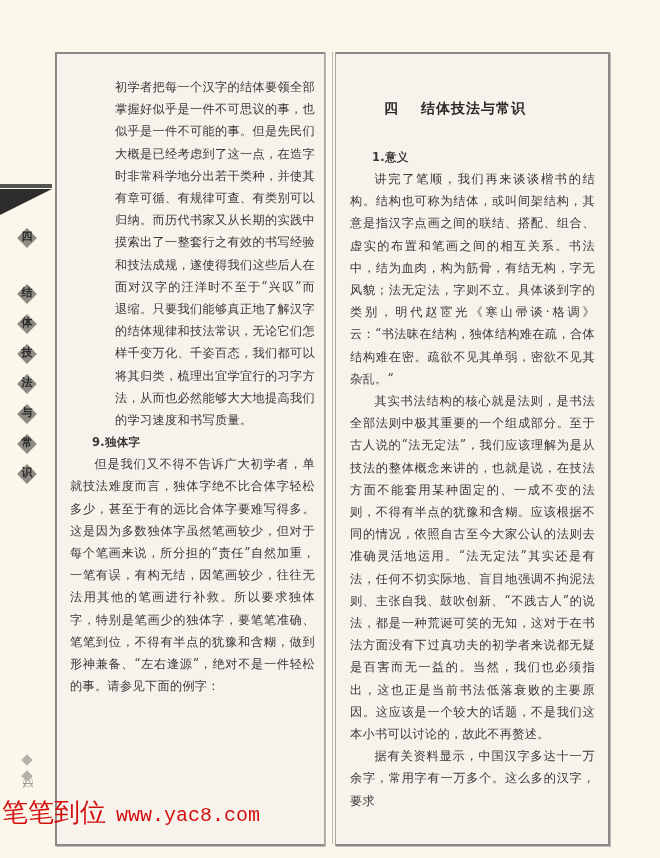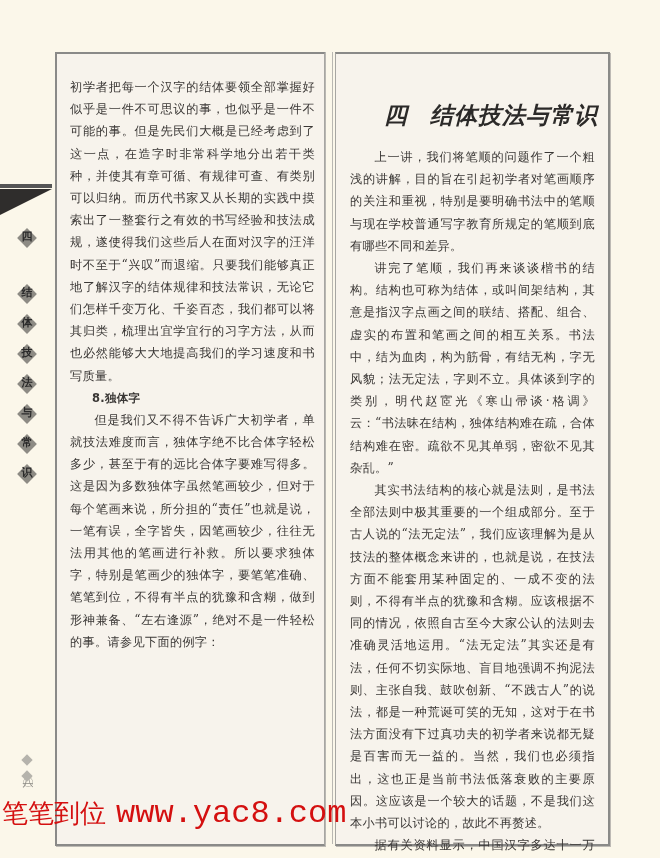--- a/index.html
+++ b/index.html
@@ -22,30 +22,30 @@
   .col {
     position:absolute; color:#3a3735;
     font-family:"DejaVu Serif", serif;
     font-size:12.2px; line-height:22.2px;
     letter-spacing:0.3px;
     text-align:justify;
   }
   .col.left { left:70px; top:76px; width:245px; }
   .col.right { left:350px; top:146px; width:245px; }
   .col p { margin:0; text-indent:2em; }
-  .col p.cont { text-indent:0; }
+  .col p.cont { text-indent:0;margin-left:45px; }
   .col h3 {
     margin:0; font-family:"DejaVu Sans", sans-serif;
     font-size:11.5px; font-weight:bold; line-height:22px;
     padding-left:22px; color:#3a3735;
   }
   .chapter-title {
     position:absolute; left:384px; top:100px;
     font-family:"DejaVu Sans", sans-serif; font-weight:bold;
-    font-size:23px; color:#2b2928; letter-spacing:1px;font-style:italic;
+    font-size:14px; color:#2b2928; letter-spacing:1px;
   }
   .chapter-title .num { margin-right:22px; }
   .tab-bar {
     position:absolute; left:0; top:184px; width:52px; height:4px;
     background:#555;
   }
   .tab-tri {
     position:absolute; left:0; top:189px; width:0; height:0;
     border-top:26px solid #2f2d2c;
     border-right:52px solid transparent;
@@ -77,21 +77,21 @@
   }
   .page-num .digits {
     font-family:"DejaVu Sans", sans-serif; font-size:11px; line-height:14px;
     writing-mode:vertical-rl; margin:4px auto;
   }
   .watermark {
     position:absolute; left:2px; top:795px;
     color:#d41010; font-family:"Liberation Serif", serif;
     font-size:26px; white-space:nowrap; letter-spacing:0;
   }
-  .watermark .url { font-family:"Liberation Mono", monospace; font-size:32px; margin-left:10px; }
+  .watermark .url { font-family:"Liberation Mono", monospace; font-size:20px; margin-left:10px; }
 </style>
 </head>
 <body>
 
 <div class="frame left"></div>
 <div class="frame right"></div>
 <div class="inner-line" style="left:325px"></div>
 <div class="inner-line" style="left:332px"></div>
 
 <div class="tab-bar"></div>
@@ -134,30 +134,30 @@
 </div>
 
 <div class="page-num">
   <div class="small-dia"></div>
   <div class="digits">〇二八</div>
   <div class="small-dia"></div>
 </div>
 
 <div class="col left">
   <p class="cont">初学者把每一个汉字的结体要领全部掌握好似乎是一件不可思议的事，也似乎是一件不可能的事。但是先民们大概是已经考虑到了这一点，在造字时非常科学地分出若干类种，并使其有章可循、有规律可查、有类别可以归纳。而历代书家又从长期的实践中摸索出了一整套行之有效的书写经验和技法成规，遂使得我们这些后人在面对汉字的汪洋时不至于“兴叹”而退缩。只要我们能够真正地了解汉字的结体规律和技法常识，无论它们怎样千变万化、千姿百态，我们都可以将其归类，梳理出宜学宜行的习字方法，从而也必然能够大大地提高我们的学习速度和书写质量。</p>
-  <h3>8.独体字</h3>
-  <p>但是我们又不得不告诉广大初学者，单就技法难度而言，独体字绝不比合体字轻松多少，甚至于有的远比合体字要难写得多。这是因为多数独体字虽然笔画较少，但对于每个笔画来说，所分担的“责任”也就是说，一笔有误，全字皆失，因笔画较少，往往无法用其他的笔画进行补救。所以要求独体字，特别是笔画少的独体字，要笔笔准确、笔笔到位，不得有半点的犹豫和含糊，做到形神兼备、“左右逢源”，绝对不是一件轻松的事。请参见下面的例字：</p>
+  <h3>9.独体字</h3>
+  <p>但是我们又不得不告诉广大初学者，单就技法难度而言，独体字绝不比合体字轻松多少，甚至于有的远比合体字要难写得多。这是因为多数独体字虽然笔画较少，但对于每个笔画来说，所分担的“责任”自然加重，一笔有误，有构无结，因笔画较少，往往无法用其他的笔画进行补救。所以要求独体字，特别是笔画少的独体字，要笔笔准确、笔笔到位，不得有半点的犹豫和含糊，做到形神兼备、“左右逢源”，绝对不是一件轻松的事。请参见下面的例字：</p>
 </div>
 
 <div class="chapter-title">
   <span class="num">四</span><span>结体技法与常识</span>
 </div>
 
 <div class="col right">
-  <p>上一讲，我们将笔顺的问题作了一个粗浅的讲解，目的旨在引起初学者对笔画顺序的关注和重视，特别是要明确书法中的笔顺与现在学校普通写字教育所规定的笔顺到底有哪些不同和差异。</p>
+  <h3>1.意义</h3>
   <p>讲完了笔顺，我们再来谈谈楷书的结构。结构也可称为结体，或叫间架结构，其意是指汉字点画之间的联结、搭配、组合、虚实的布置和笔画之间的相互关系。书法中，结为血肉，构为筋骨，有结无构，字无风貌；法无定法，字则不立。具体谈到字的类别，明代赵宧光《寒山帚谈·格调》云：“书法昧在结构，独体结构难在疏，合体结构难在密。疏欲不见其单弱，密欲不见其杂乱。”</p>
   <p>其实书法结构的核心就是法则，是书法全部法则中极其重要的一个组成部分。至于古人说的“法无定法”，我们应该理解为是从技法的整体概念来讲的，也就是说，在技法方面不能套用某种固定的、一成不变的法则，不得有半点的犹豫和含糊。应该根据不同的情况，依照自古至今大家公认的法则去准确灵活地运用。“法无定法”其实还是有法，任何不切实际地、盲目地强调不拘泥法则、主张自我、鼓吹创新、“不践古人”的说法，都是一种荒诞可笑的无知，这对于在书法方面没有下过真功夫的初学者来说都无疑是百害而无一益的。当然，我们也必须指出，这也正是当前书法低落衰败的主要原因。这应该是一个较大的话题，不是我们这本小书可以讨论的，故此不再赘述。</p>
   <p>据有关资料显示，中国汉字多达十一万余字，常用字有一万多个。这么多的汉字，要求</p>
 </div>
 
 <div class="watermark">
   <span>笔笔到位</span><span class="url">www.yac8.com</span>
 </div>
 
 </body></html>

